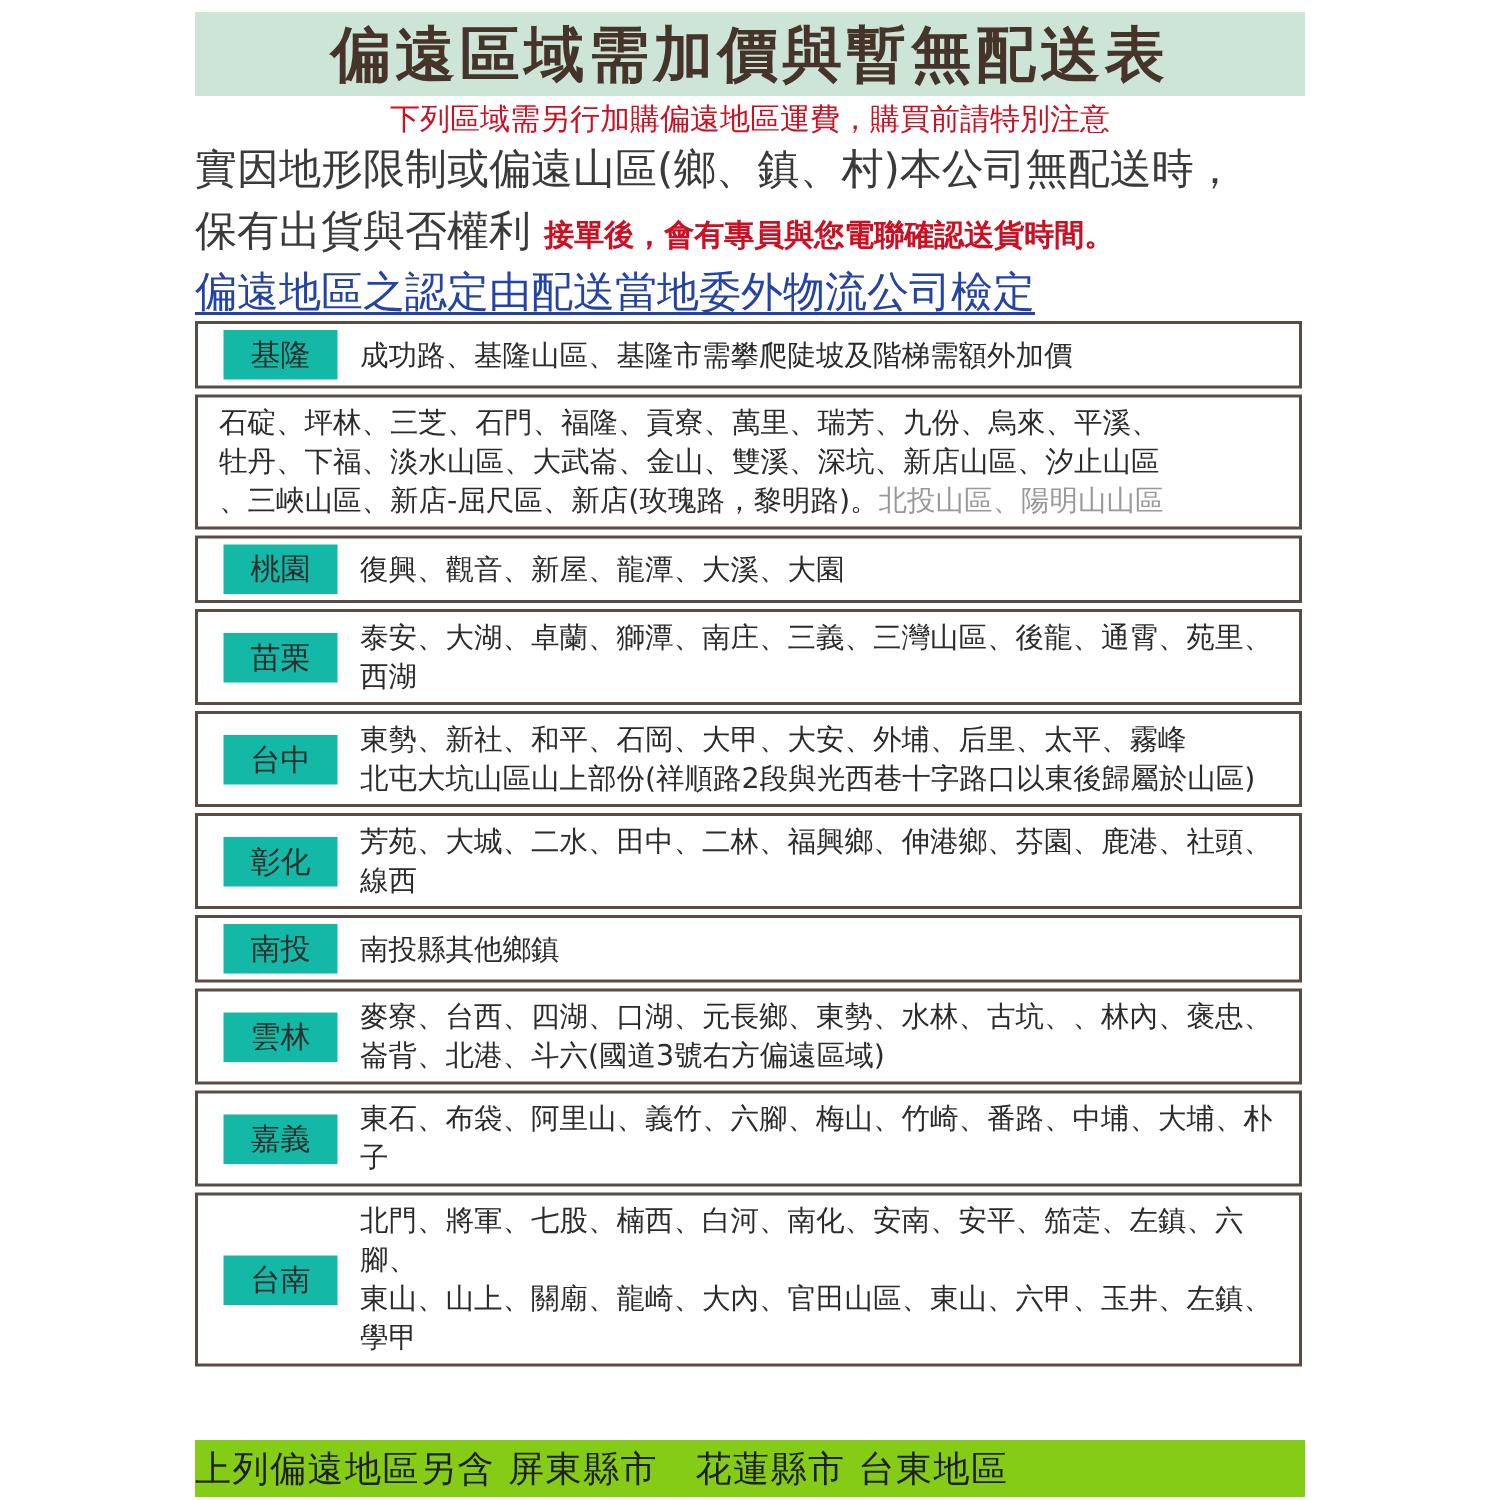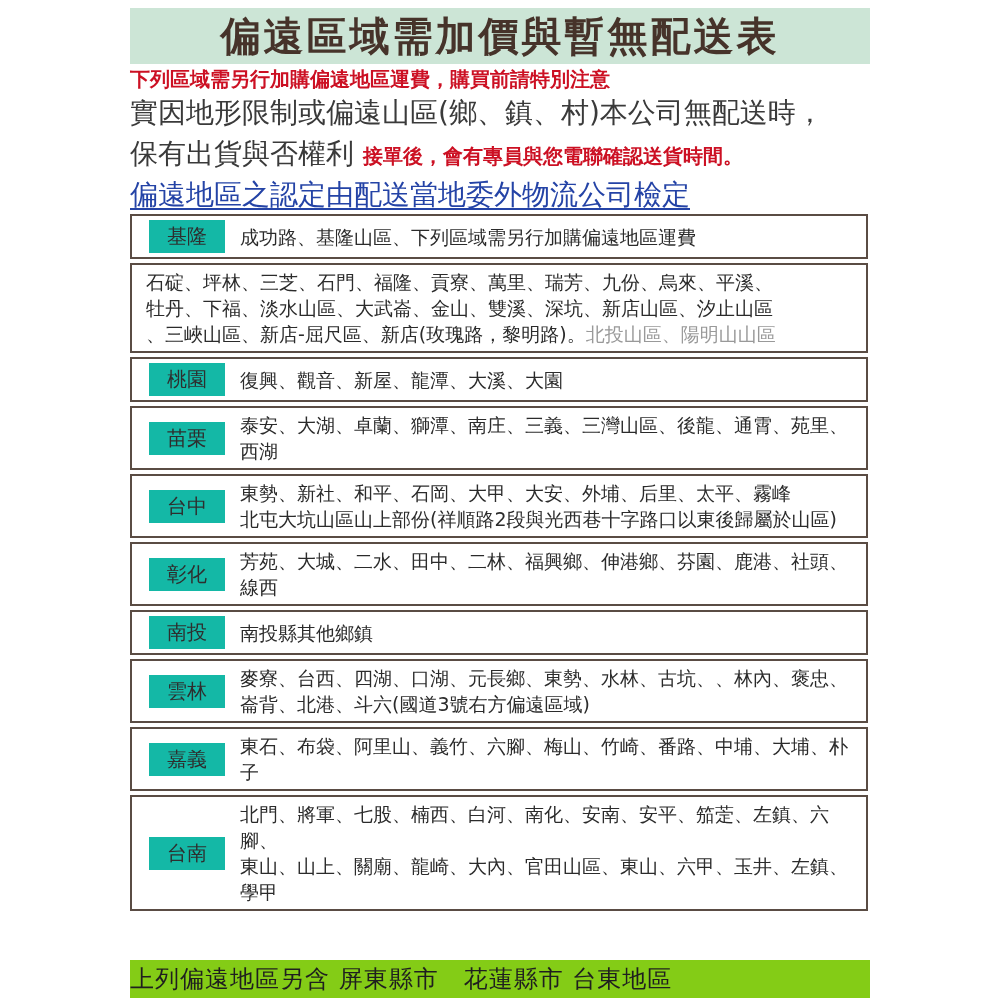--- a/index.html
+++ b/index.html
@@ -10,21 +10,21 @@
   .title-band {
     position:absolute; left:130px; top:8px; width:740px; height:56px;
     background:#cce5d6; display:flex; align-items:center; justify-content:center;
   }
   .title-text {
     font-size:40px; font-weight:bold; color:#46332a; letter-spacing:3px; white-space:nowrap;
   }
   .notice-red {
     position:absolute; left:130px; top:66px; width:740px;
     font-family:"DejaVu Serif","Liberation Serif",serif;
-    font-weight:bold; font-size:20px; color:#cc1023; white-space:nowrap;
+    font-weight:normal; font-size:20px; color:#cc1023; white-space:nowrap;text-align:center;
   }
   .para {
     position:absolute; left:130px; top:92px; width:760px;
     font-size:28px; color:#3a3a3a; line-height:41px; white-space:nowrap;
   }
   .para .inline-red {
     font-family:"DejaVu Serif","Liberation Serif",serif;
     font-weight:bold; font-size:20px; color:#cc1023;
   }
   .certify-blue {
@@ -73,21 +73,21 @@
     <span>保有出貨與否權利 </span><span class="inline-red">接單後，會有專員與您電聯確認送貨時間。</span>
   </div>
 
   <div class="certify-blue">偏遠地區之認定由配送當地委外物流公司檢定</div>
 
   <div class="region-table" id="region-table">
       <div class="row">
         <div class="labels">
           <div class="label-box">基隆</div>
         </div>
-        <div class="content"><span>成功路、基隆山區、下列區域需另行加購偏遠地區運費</span></div>
+        <div class="content"><span>成功路、基隆山區、基隆市需攀爬陡坡及階梯需額外加價</span></div>
       </div>
       <div class="row">
         <div class="content"><span>石碇、坪林、三芝、石門、福隆、貢寮、萬里、瑞芳、九份、烏來、平溪、
 牡丹、下福、淡水山區、大武崙、金山、雙溪、深坑、新店山區、汐止山區
 、三峽山區、新店-屈尺區、新店(玫瑰路，黎明路)。</span><span class="gray">北投山區、陽明山山區</span></div>
       </div>
       <div class="row">
         <div class="labels">
           <div class="label-box">桃園</div>
         </div>

